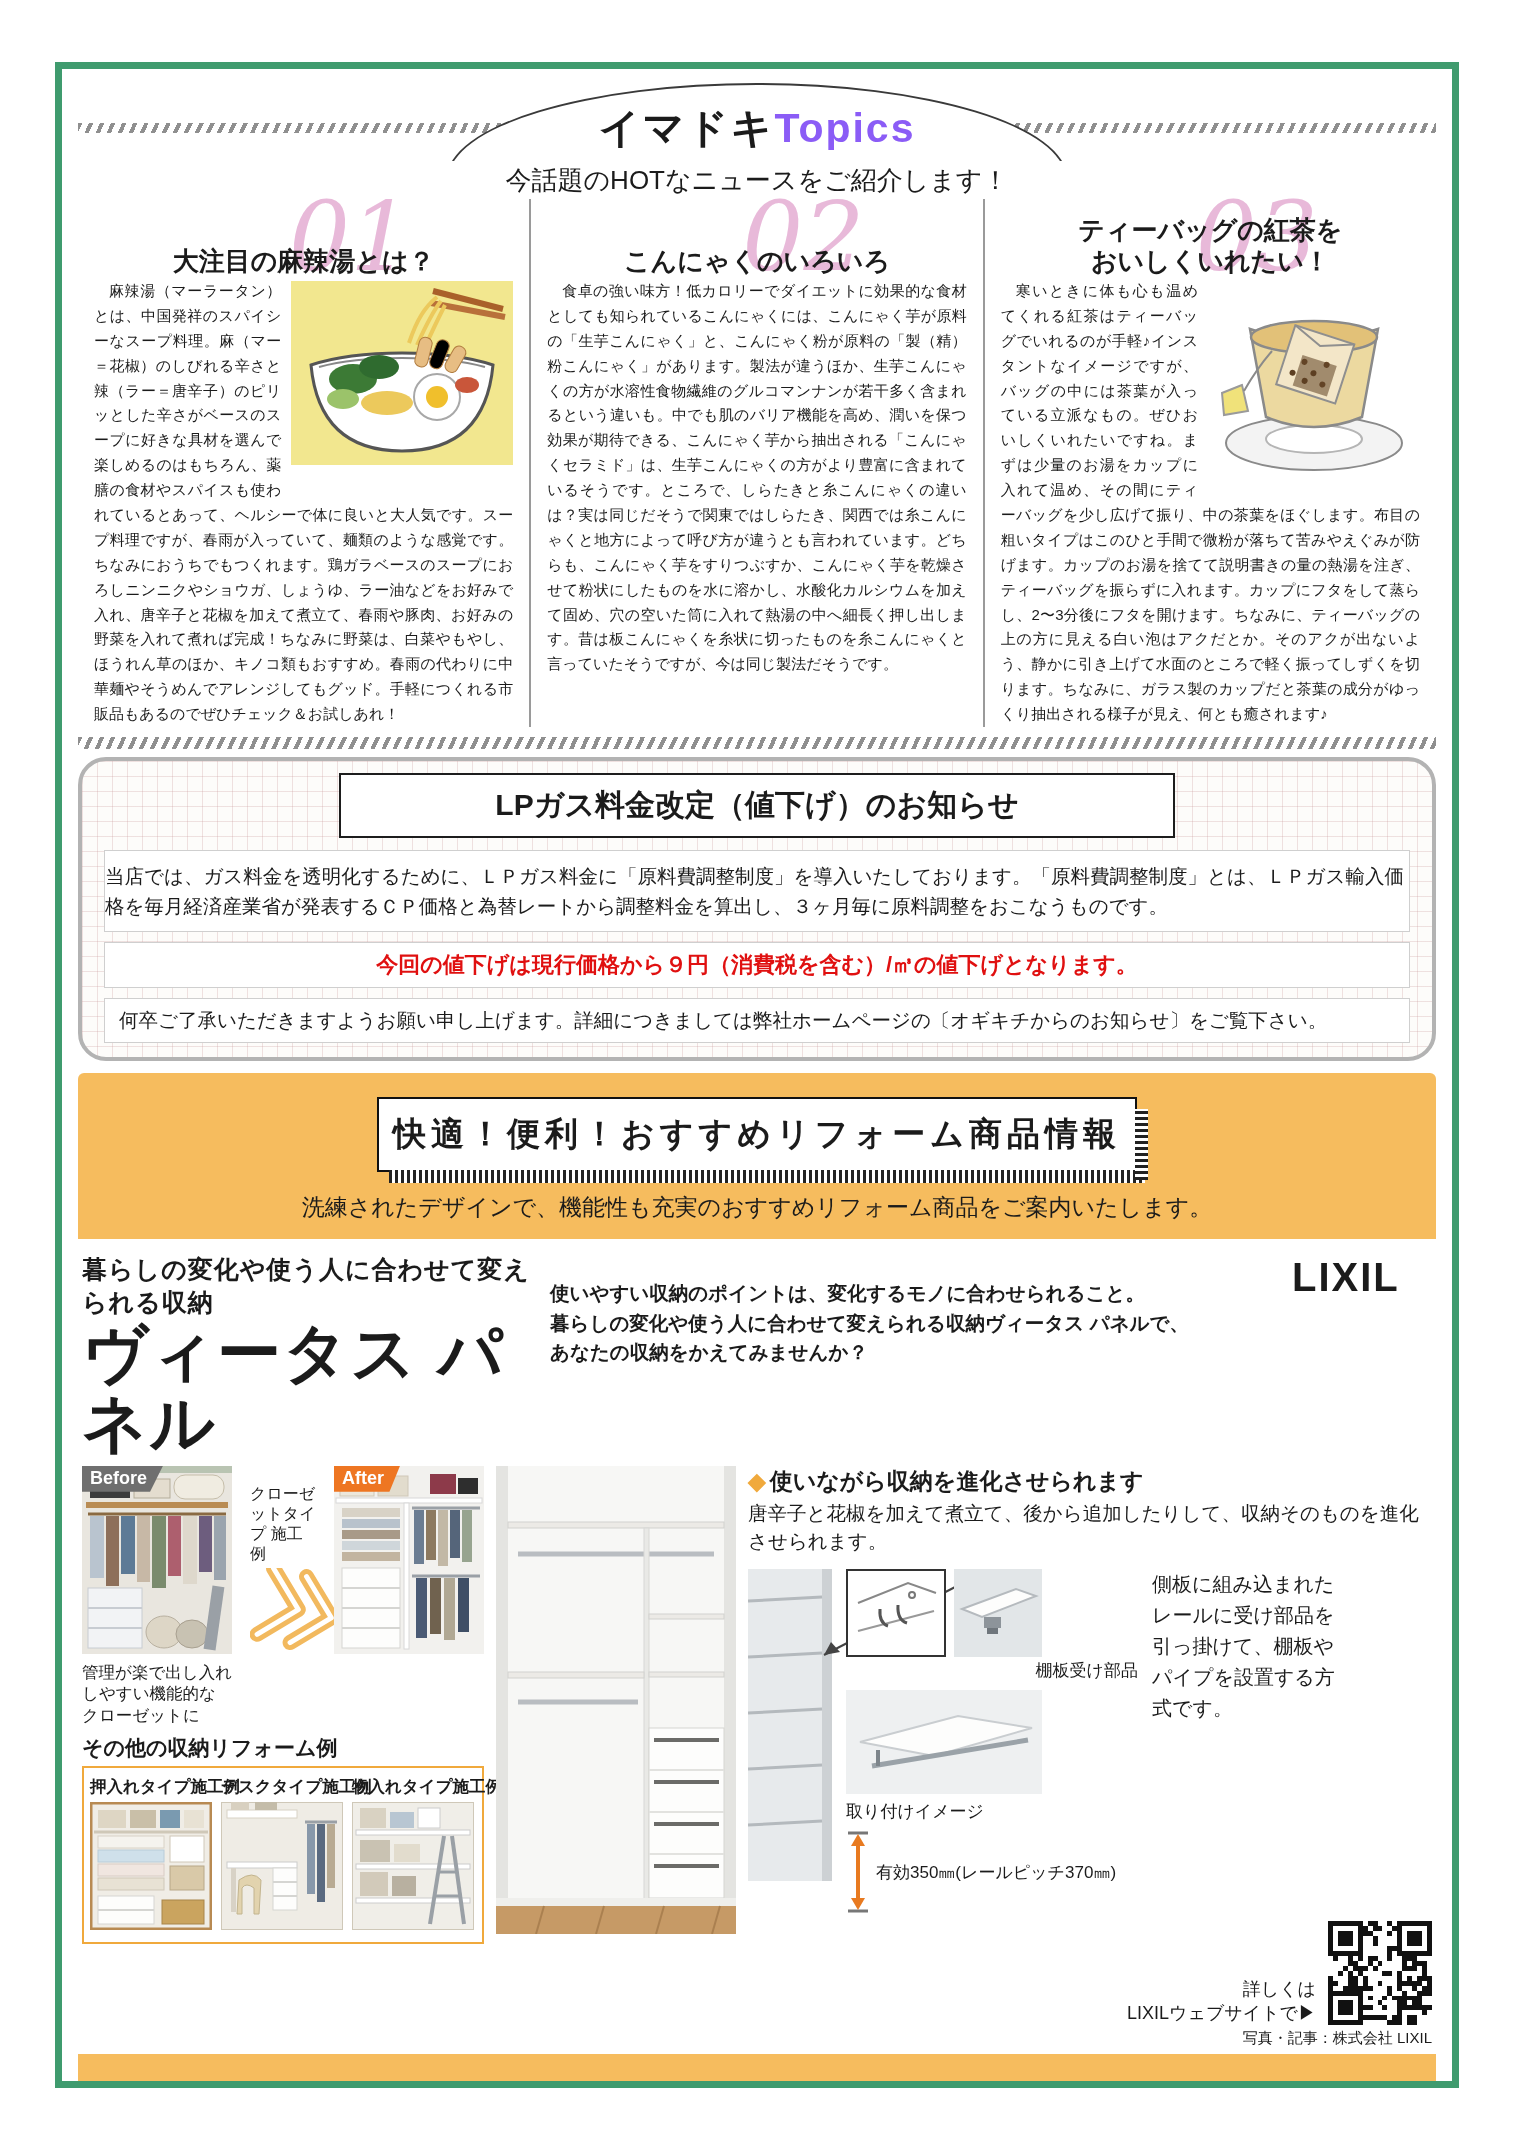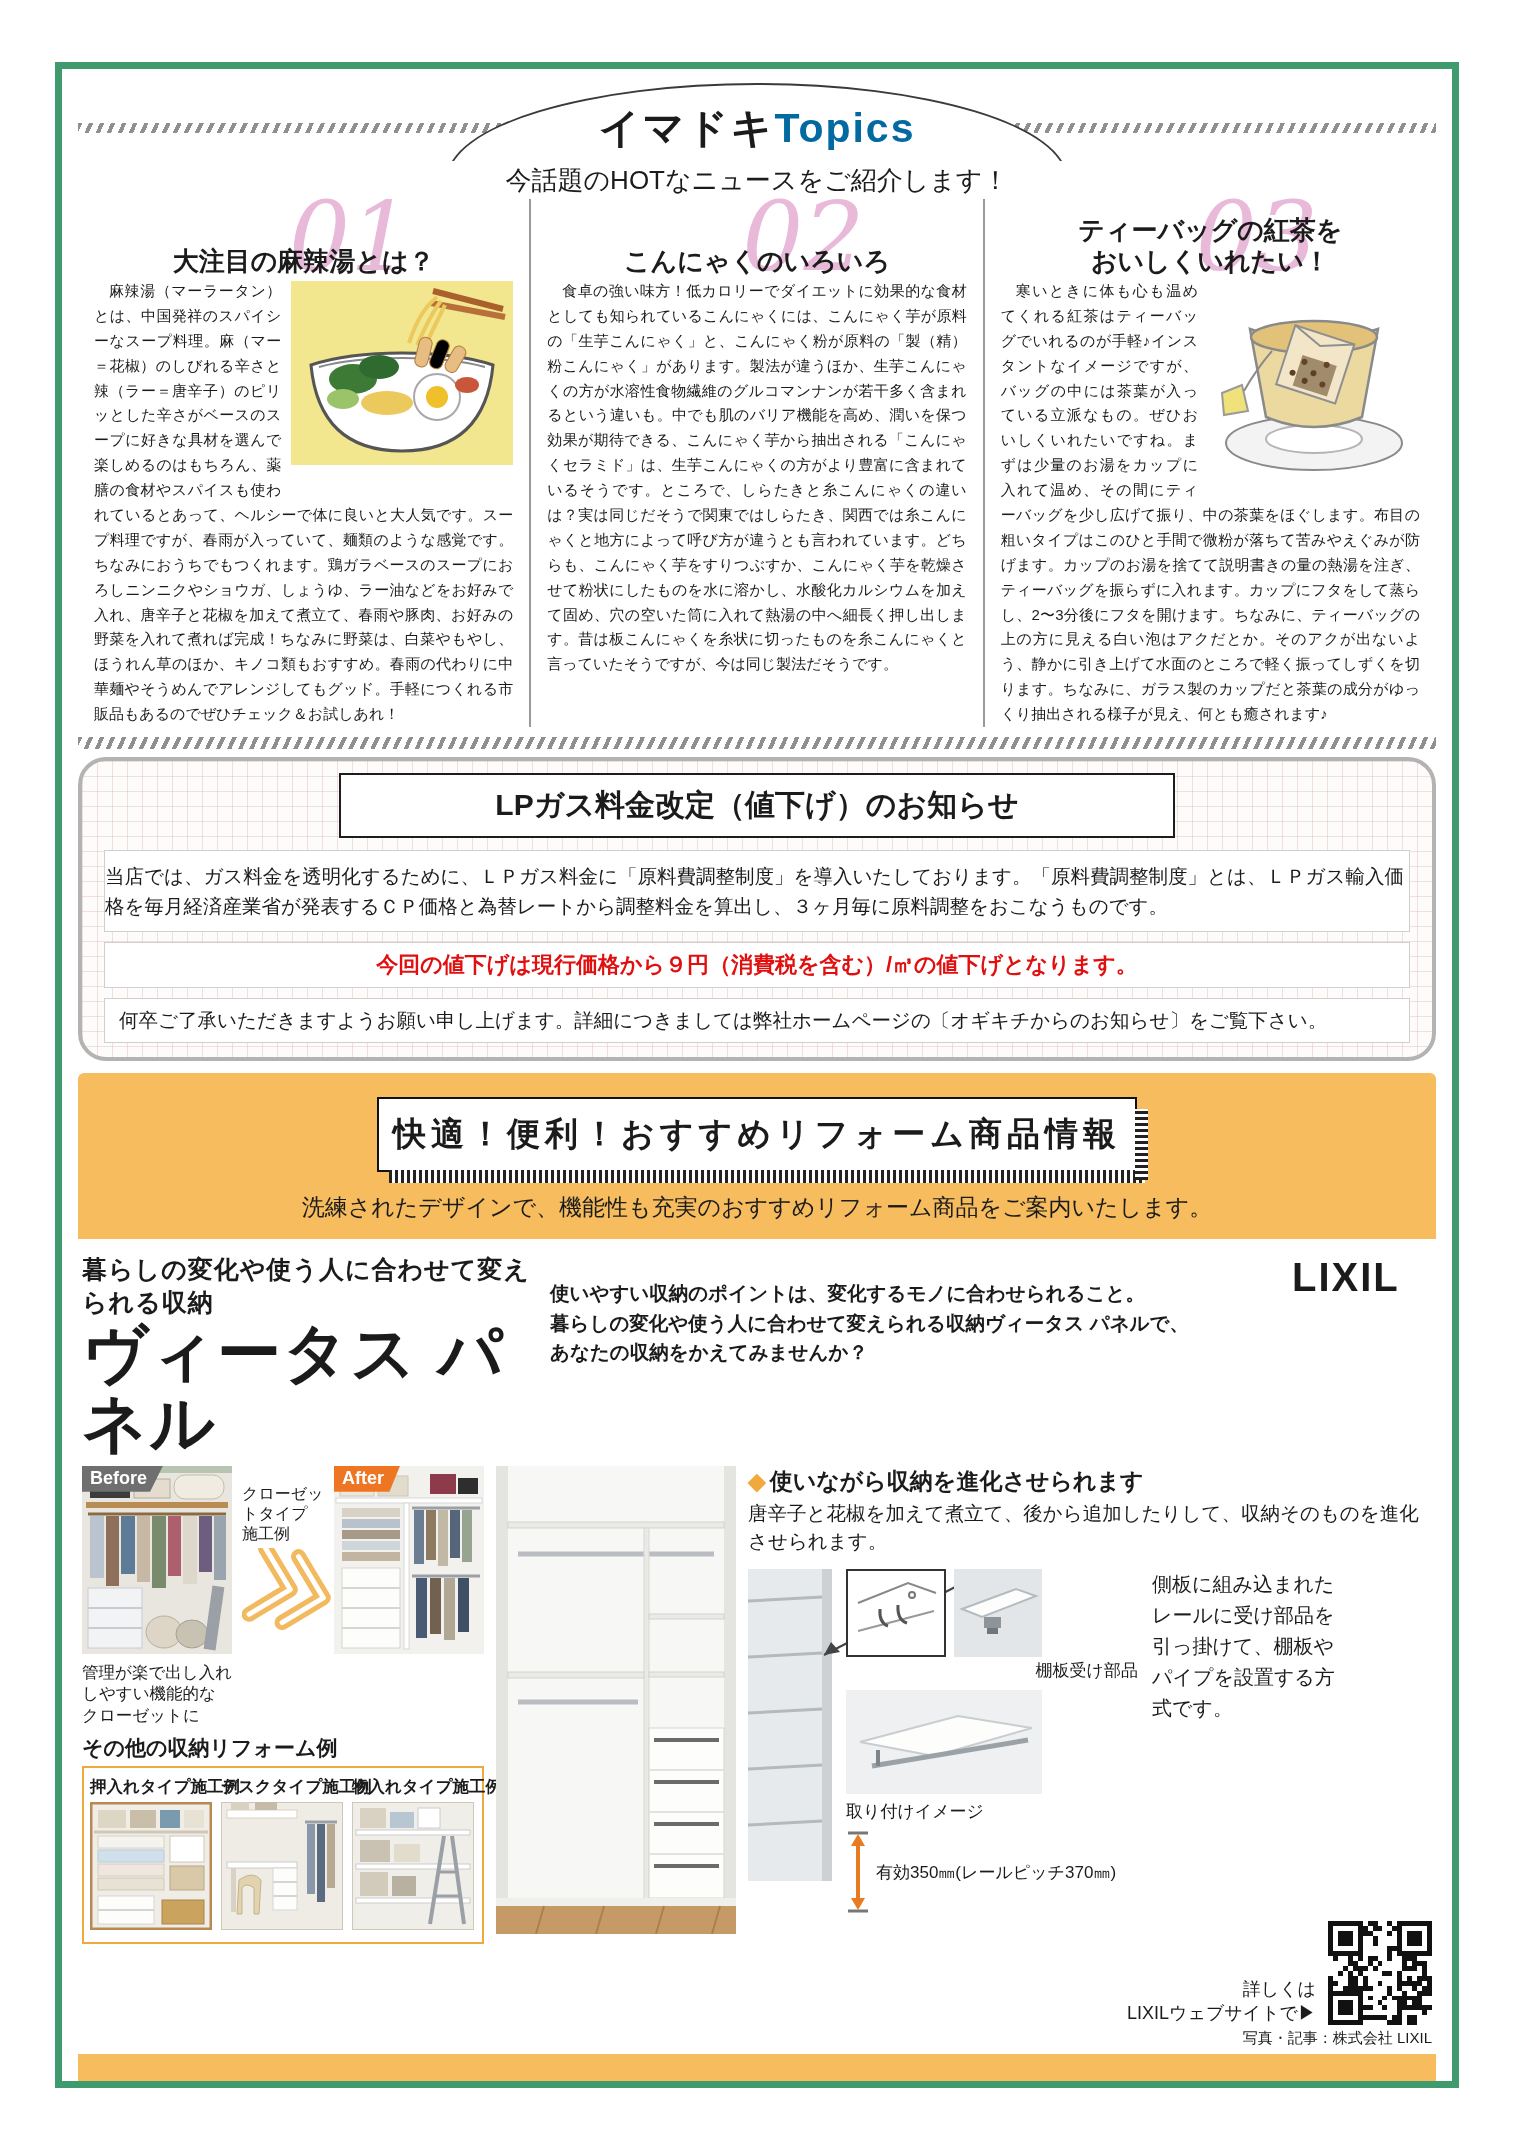--- a/index.html
+++ b/index.html
@@ -9,21 +9,21 @@
            border:7px solid #3f9b6e; padding:8px 16px 0; overflow:hidden; background:#fff; }
 
   
   .topics-head { position:relative; height:118px; }
   .hatch { background:repeating-linear-gradient(115deg,#8f8f8f 0 4px,transparent 4px 10px); }
   .stripe-top { position:absolute; top:46px; left:0; right:0; height:10px; }
   .arc-wrap { position:absolute; left:50%; top:0; transform:translateX(-50%); width:620px; height:84px; overflow:hidden; }
   .arc { width:620px; height:190px; margin-top:6px; background:#fff; border:2px solid #3a3a3a; border-radius:50%; }
   .topics-title { position:absolute; top:24px; left:0; width:100%; text-align:center;
                   font-size:41px; font-weight:bold; letter-spacing:2px; z-index:2; }
-  .topics-title .accent { color:#0369a1; font-weight:600; }
+  .topics-title .accent { color:#8b5cf6; font-weight:600; }
   .topics-sub { position:absolute; top:86px; left:0; width:100%; text-align:center; font-size:26px; z-index:2; }
 
   
   .articles { display:flex; margin-top:4px; }
   .article { flex:1 1 0; padding:0 16px; min-width:0; }
   .article + .article { border-left:2px solid #9a9a9a; }
   .art-head { position:relative; height:80px; }
   .art-num { position:absolute; left:50%; top:-10px; transform:translateX(-12%);
              font-family:"DejaVu Serif", serif; font-style:italic; font-size:96px; line-height:1;
              color:#e3a8d0; opacity:.8; z-index:0; }
@@ -68,21 +68,21 @@
   .lixil-logo { width:140px; flex:none; font-size:40px; font-weight:900; letter-spacing:2px; padding-top:2px; }
 
   .product-main { display:flex; gap:12px; margin-top:8px; }
   .col-left { width:402px; flex:none; }
   .ba-row { display:flex; align-items:flex-start; }
   .photo-card { position:relative; width:150px; flex:none; }
   .photo-label { position:absolute; top:0; left:0; color:#fff; font-weight:bold; font-size:18px;
                  padding:2px 16px 3px 8px; clip-path:polygon(0 0,100% 0,84% 100%,0 100%); }
   .label-before { background:#6f6f6f; }
   .label-after  { background:#ee7622; }
-  .arrow-block { width:102px; flex:none; padding:18px 10px 0; text-align:left; }
+  .arrow-block { width:102px; flex:none; padding:18px 18px 0; text-align:left; }
   .arrow-caption { font-size:16px; line-height:1.25; margin-bottom:4px; }
   .ba-captions { display:flex; margin-top:4px; }
   .ba-caption { font-size:16.5px; line-height:1.3; white-space:pre-line; }
   .ba-caption.first { width:252px; flex:none; }
   .other-title { font-size:21px; font-weight:bold; margin:8px 0 4px; }
   .examples-box { border:2px solid #f0a93c; padding:8px 6px; display:flex; gap:9px; }
   .example { width:122px; }
   .ex-label { font-size:16.5px; font-weight:bold; margin-bottom:4px; white-space:nowrap; }
 
   .col-photo { flex:none; }

